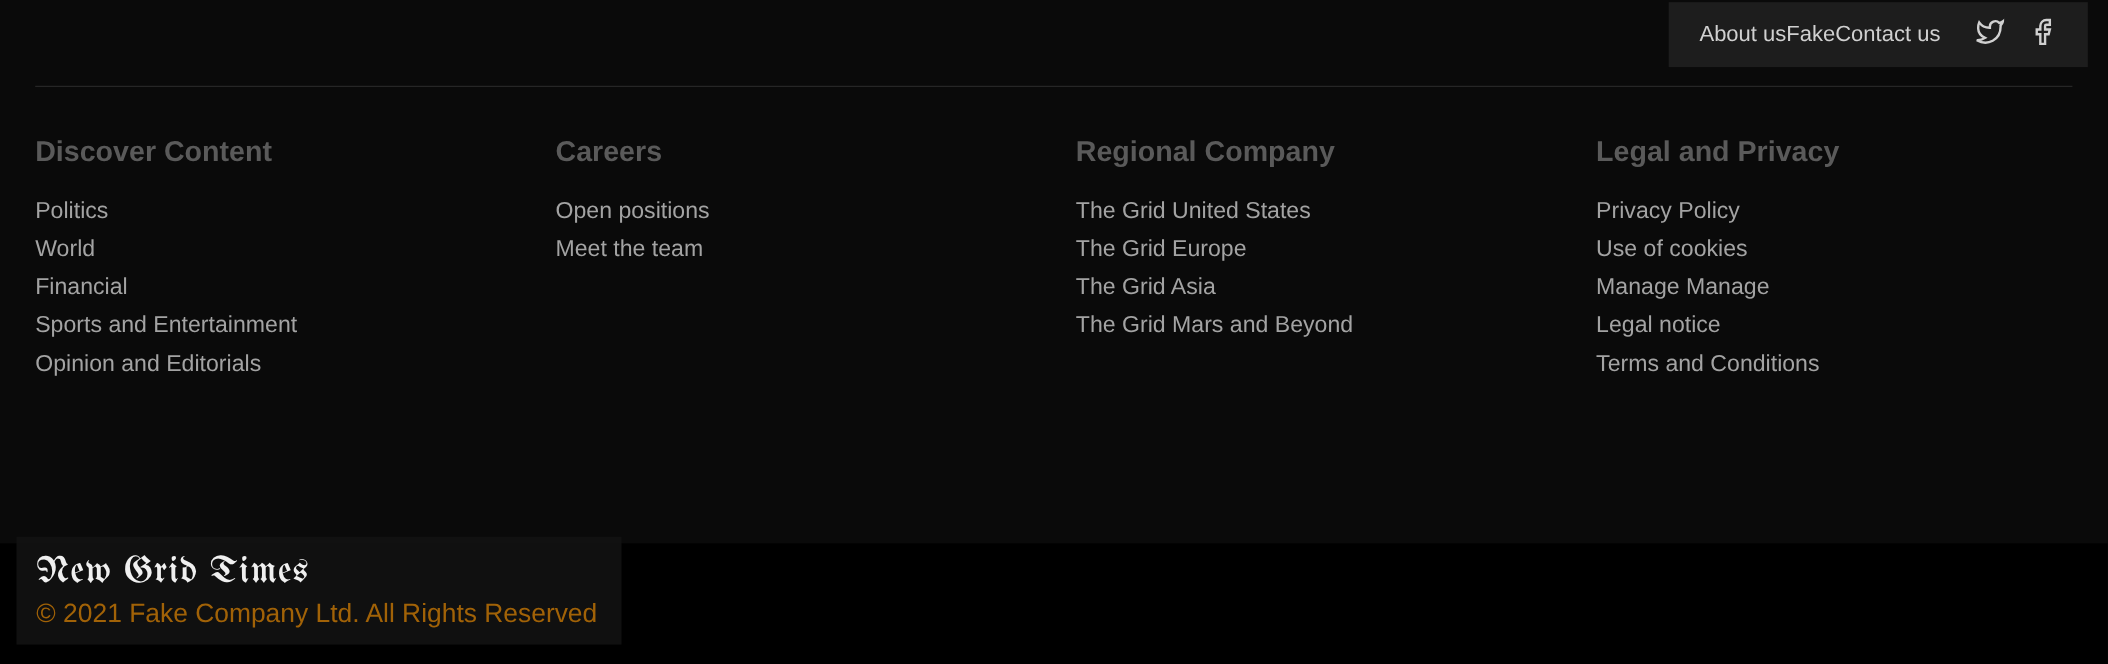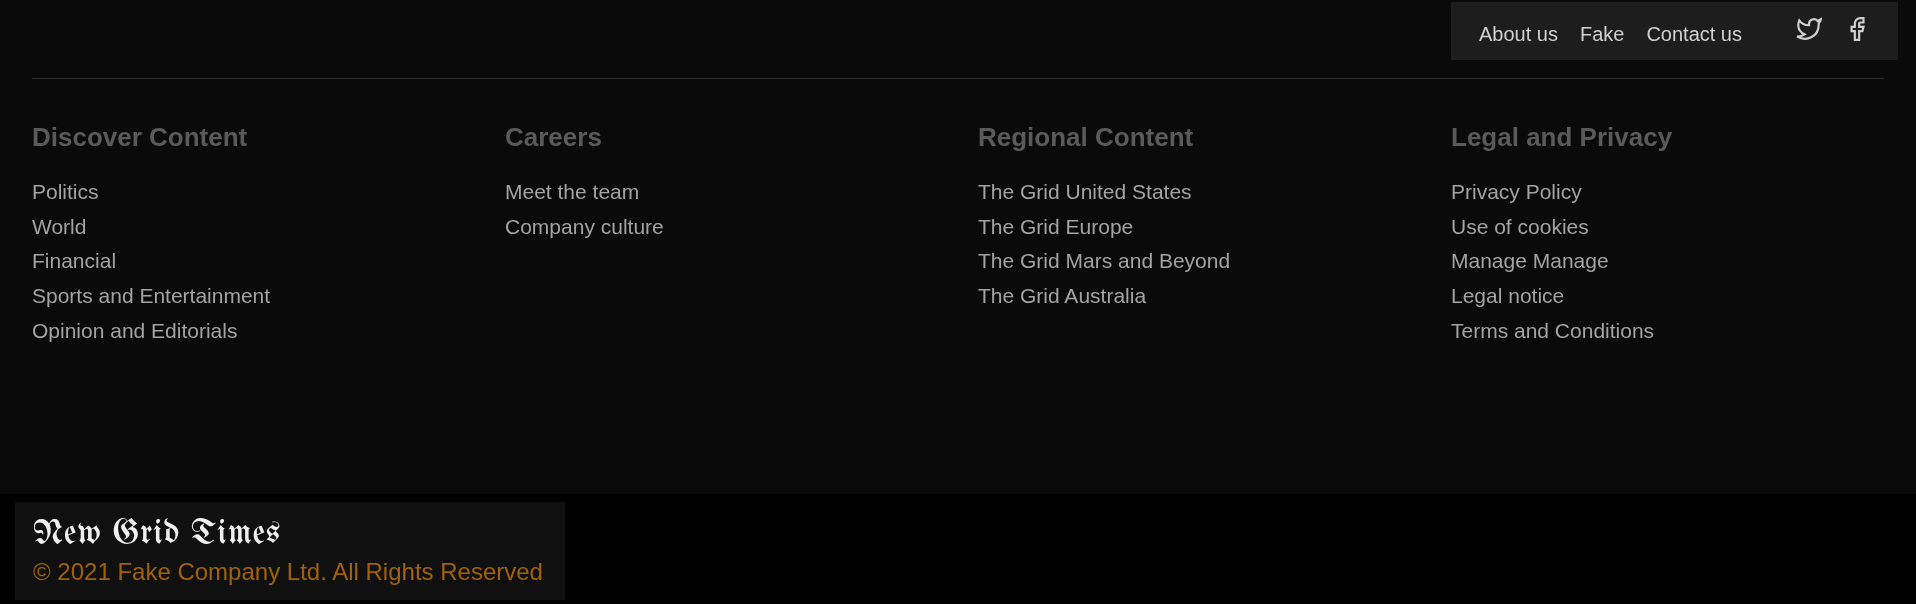--- a/index.html
+++ b/index.html
@@ -15,22 +15,21 @@
       height: 604px;
       position: relative;
     }
     .top-nav {
       position: absolute;
       top: 2px;
       right: 18px;
       background: rgba(45,45,45,0.55);
       padding: 14px 28px;
       display: flex;
-      align-items: flex-end;
-      gap: 22px;
+      align-items: center;
     }
     .top-nav a {
       color: #d0d0d0;
       text-decoration: none;
       font-size: 20px;
     }
     .top-nav .social-icons {
       display: flex;
       align-items: center;
       gap: 22px;
@@ -80,21 +79,21 @@
     .bottom-bar {
       position: absolute;
       bottom: 0;
       left: 0;
       right: 0;
       height: 110px;
       background: #000;
     }
     .logo-block {
       position: absolute;
-      bottom: 4px;
+      bottom: 18px;
       left: 15px;
       background: rgba(18,18,18,0.9);
       padding: 14px 22px 14px 18px;
     }
     .logo-text {
       font-family: "UnifrakturMaguntia", "Old English Text MT", serif;
       font-size: 34px;
       color: #f0f0f0;
       font-weight: 500;
       letter-spacing: 1px;
@@ -135,31 +134,31 @@
       <li>Politics</li>
       <li>World</li>
       <li>Financial</li>
       <li>Sports and Entertainment</li>
       <li>Opinion and Editorials</li>
     </ul>
   </div>
   <div class="col">
     <div class="col-title">Careers</div>
     <ul>
+      <li>Open positions</li>
       <li>Meet the team</li>
-      <li>Company culture</li>
     </ul>
   </div>
   <div class="col">
-    <div class="col-title">Regional Content</div>
+    <div class="col-title">Regional Company</div>
     <ul>
       <li>The Grid United States</li>
       <li>The Grid Europe</li>
+      <li>The Grid Asia</li>
       <li>The Grid Mars and Beyond</li>
-      <li>The Grid Australia</li>
     </ul>
   </div>
   <div class="col">
     <div class="col-title">Legal and Privacy</div>
     <ul>
       <li>Privacy Policy</li>
       <li>Use of cookies</li>
       <li>Manage Manage</li>
       <li>Legal notice</li>
       <li>Terms and Conditions</li>

